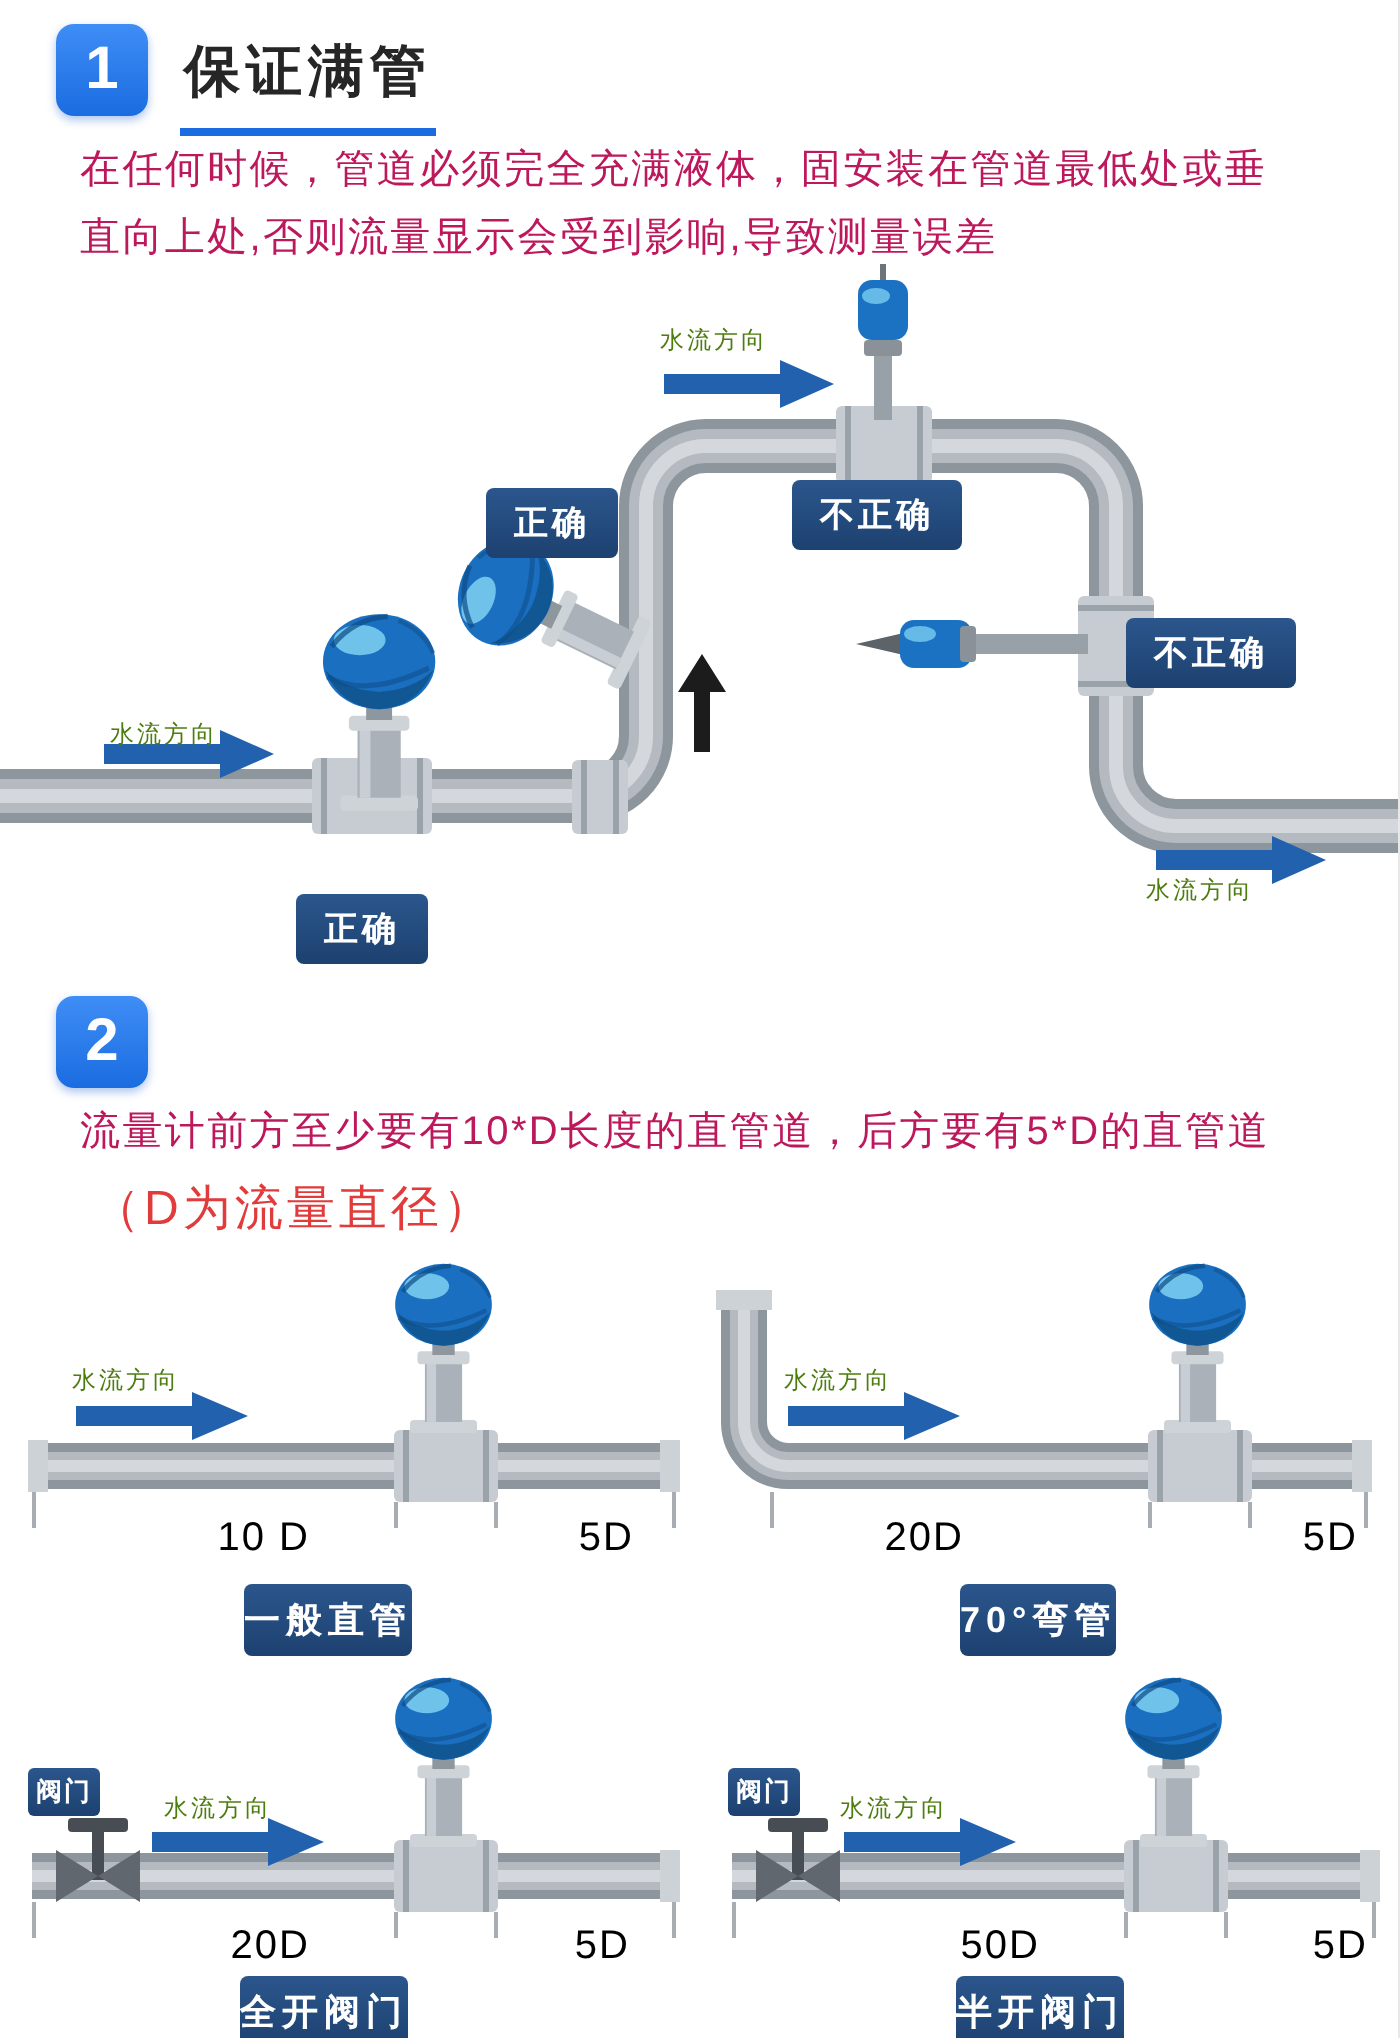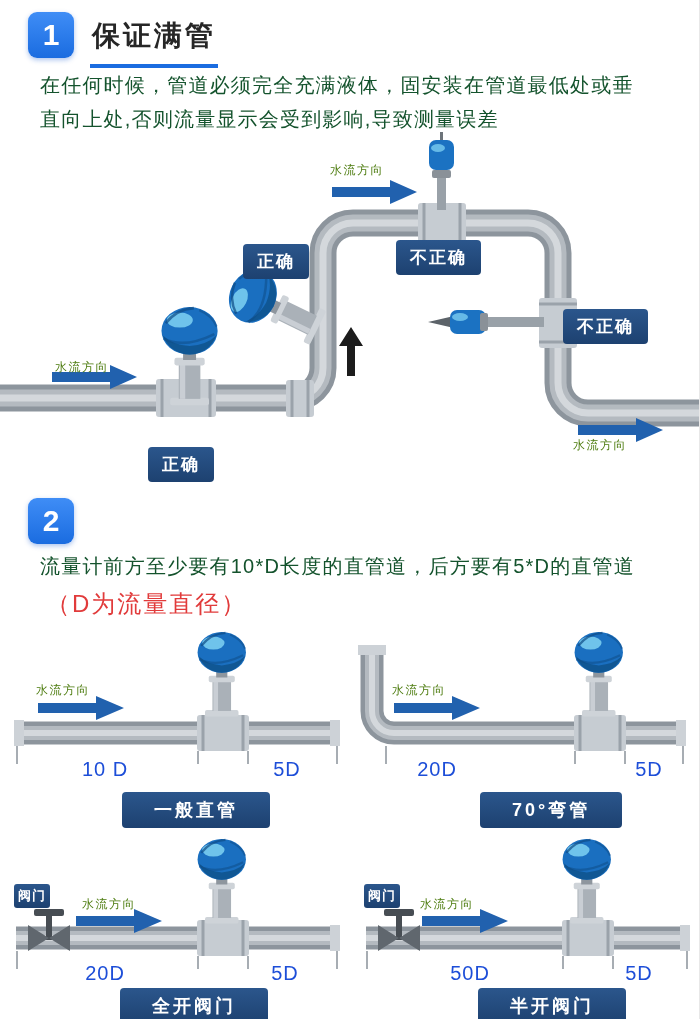--- a/index.html
+++ b/index.html
@@ -15,32 +15,32 @@
     width:46px;height:46px;border-radius:9px;flex:0 0 auto;
     background:linear-gradient(180deg,#3f8df6,var(--accent,#0d55cd));
     color:#fff;font-size:30px;font-weight:bold;
     display:flex;align-items:center;justify-content:center;
     box-shadow:0 2px 5px rgba(13,85,205,.35);
   }
   .sec-title{
     font-size:28px;font-weight:bold;color:#262626;letter-spacing:3px;
     padding:5px 2px 9px 2px;border-bottom:4px solid var(--accent,#1a6ce0);
   }
-  .body-text{position:absolute;font-size:20px;color:#14532d;line-height:1.72;letter-spacing:1.2px}
+  .body-text{position:absolute;font-size:20px;color:#be185d;line-height:1.72;letter-spacing:1.2px}
   .note{position:absolute;font-size:24px;color:var(--note-red,#e13b3b);letter-spacing:2px}
   
   .tag{
     position:absolute;white-space:nowrap;color:#fff;font-size:17px;letter-spacing:2px;
     background:linear-gradient(180deg,#2b568c,var(--tag-bg,#1d4170));
     padding:6px 14px;border-radius:4px;font-weight:bold;
   }
-  .tag.name{font-size:18px;padding:6px 32px;letter-spacing:3px}
+  .tag.name{font-size:18px;padding:6px 0;letter-spacing:3px}
   .tag.small{font-size:13px;padding:3px 4px;letter-spacing:1px;border-radius:3px}
   .flow-text{position:absolute;font-size:12px;color:#4d7c0f;letter-spacing:1.5px;white-space:nowrap}
-  .dim{position:absolute;font-size:20px;color:#1d4ed8;text-align:center;letter-spacing:1px}
+  .dim{position:absolute;font-size:20px;color:#000000;text-align:right;letter-spacing:1px}
   .diagram{position:absolute}
   svg{display:block;overflow:visible}
 </style>
 </head>
 <body>
 
 <div class="sec-header" style="top:12px">
   <div class="badge">1</div>
   <div class="sec-title">保证满管</div>
 </div>

